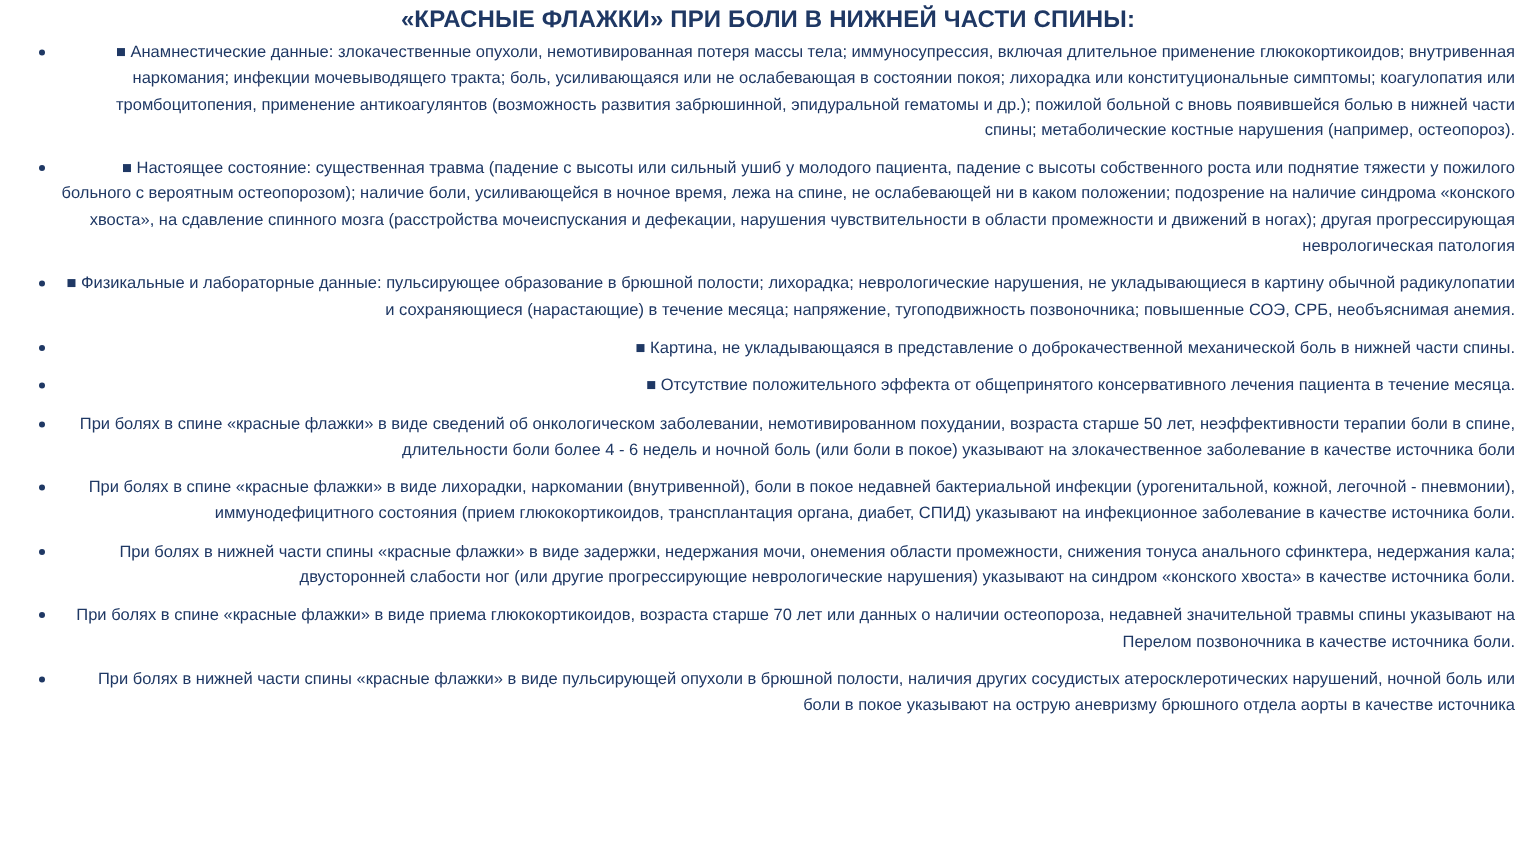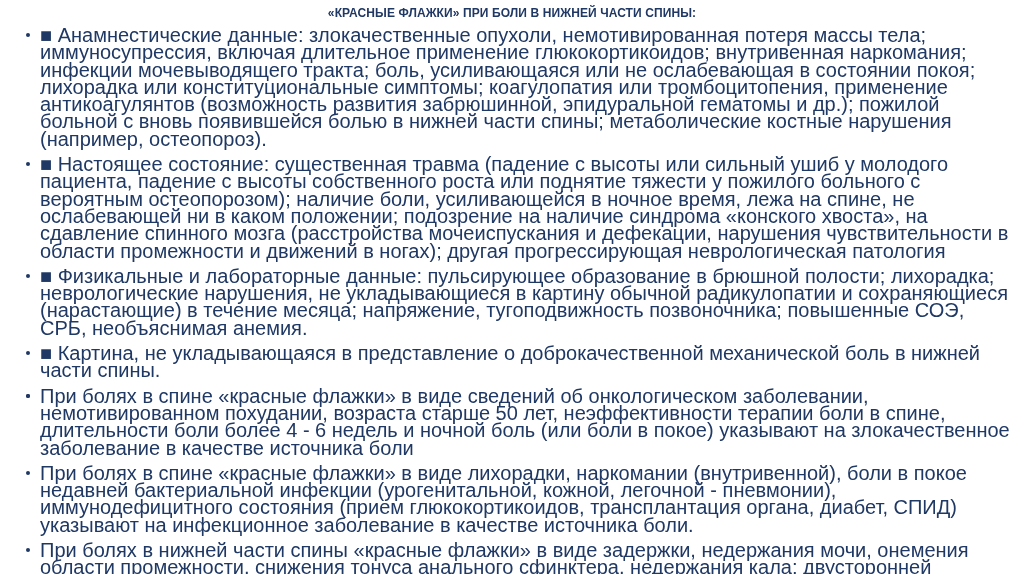--- a/index.html
+++ b/index.html
@@ -11,39 +11,39 @@
     font-family: "Liberation Sans", "DejaVu Sans", sans-serif;
   }
   .slide {
     width: 1024px;
     height: 574px;
     padding: 4px 14px 0 14px;
     overflow: hidden;
   }
   .slide-title {
     color: var(--title-color, #1F3864);
-    font-size: 12px;
+    font-size: 16px;
     font-weight: bold;
     text-align: center;
     line-height: 19px;
     margin-bottom: 4px;
     letter-spacing: 0.1px;
   }
   .bullet-list {
     list-style: none;
     margin-left: 10px;
   }
   .bullet-item {
     position: relative;
     padding-left: 16px;
     color: var(--body-color, #1F3864);
-    font-size: 20px;
+    font-size: 11px;
     line-height: 17.3px;
     margin-bottom: 8px;
-    text-align: left;
+    text-align: right;
   }
   .bullet-dot {
     position: absolute;
     left: 2px;
     top: 6px;
     width: 4px;
     height: 4px;
     border-radius: 50%;
     background: var(--body-color, #1F3864);
     display: inline-block;
@@ -66,31 +66,36 @@
     <li class="bullet-item">
       <span class="bullet-dot"></span>
       <span>■ Физикальные и лабораторные данные: пульсирующее образование в брюшной полости; лихорадка; неврологические нарушения, не укладывающиеся в картину обычной радикулопатии и сохраняющиеся (нарастающие) в течение месяца; напряжение, тугоподвижность позвоночника; повышенные СОЭ, СРБ, необъяснимая анемия.</span>
     </li>
     <li class="bullet-item">
       <span class="bullet-dot"></span>
       <span>■ Картина, не укладывающаяся в представление о доброкачественной механической боль в нижней части спины.</span>
     </li>
     <li class="bullet-item">
       <span class="bullet-dot"></span>
+      <span>■ Отсутствие положительного эффекта от общепринятого консервативного лечения пациента в течение месяца.</span>
     </li>
     <li class="bullet-item">
       <span class="bullet-dot"></span>
       <span>При болях в спине «красные флажки» в виде сведений об онкологическом заболевании, немотивированном похудании, возраста старше 50 лет, неэффективности терапии боли в спине, длительности боли более 4 - 6 недель и ночной боль (или боли в покое) указывают на злокачественное заболевание в качестве источника боли</span>
     </li>
     <li class="bullet-item">
       <span class="bullet-dot"></span>
       <span>При болях в спине «красные флажки» в виде лихорадки, наркомании (внутривенной), боли в покое недавней бактериальной инфекции (урогенитальной, кожной, легочной - пневмонии), иммунодефицитного состояния (прием глюкокортикоидов, трансплантация органа, диабет, СПИД) указывают на инфекционное заболевание в качестве источника боли.</span>
     </li>
     <li class="bullet-item">
       <span class="bullet-dot"></span>
       <span>При болях в нижней части спины «красные флажки» в виде задержки, недержания мочи, онемения области промежности, снижения тонуса анального сфинктера, недержания кала; двусторонней слабости ног (или другие прогрессирующие неврологические нарушения) указывают на синдром «конского хвоста» в качестве источника боли.</span>
     </li>
     <li class="bullet-item">
       <span class="bullet-dot"></span>
+      <span>При болях в спине «красные флажки» в виде приема глюкокортикоидов, возраста старше 70 лет или данных о наличии остеопороза, недавней значительной травмы спины указывают на Перелом позвоночника в качестве источника боли.</span>
+    </li>
+    <li class="bullet-item">
+      <span class="bullet-dot"></span>
       <span>При болях в нижней части спины «красные флажки» в виде пульсирующей опухоли в брюшной полости, наличия других сосудистых атеросклеротических нарушений, ночной боль или боли в покое указывают на острую аневризму брюшного отдела аорты в качестве источника</span>
     </li>
   </ul>
 </div>
 
 </body></html>

